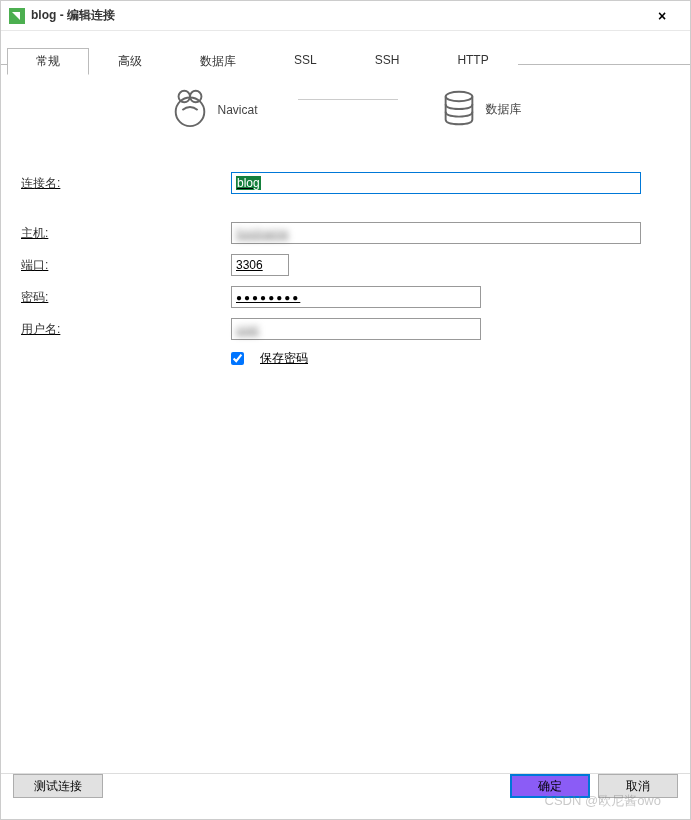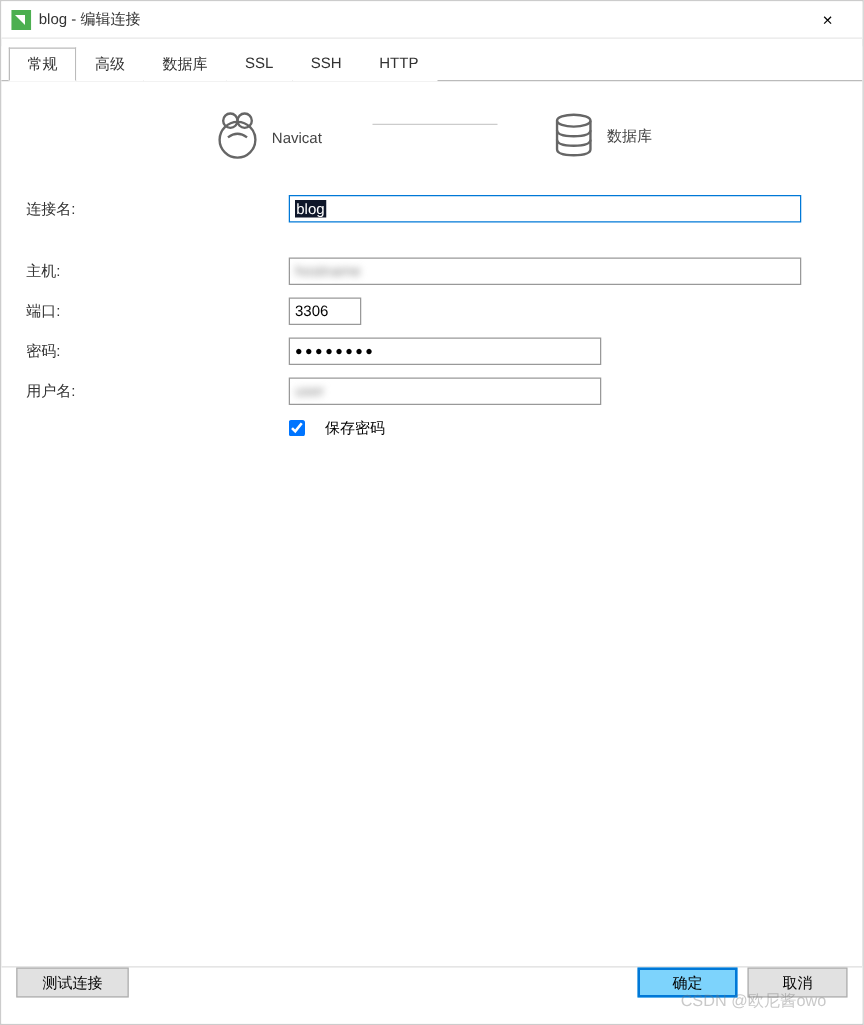--- a/index.html
+++ b/index.html
@@ -12,20 +12,21 @@
       overflow: hidden;
       border: 1px solid #ccc;
     }
     .titlebar {
       height: 30px;
       display: flex;
       align-items: center;
       padding: 0 8px;
       border-bottom: 1px solid #e8e8e8;
       background: #fff;
+      font-weight: bold;
     }
     .titlebar .app-icon {
       width: 16px; height: 16px;
       margin-right: 6px;
       display: inline-flex;
     }
     .titlebar .title-text { font-size: 12px; color: #333; }
     .titlebar .close-btn {
       margin-left: auto;
       width: 40px; height: 28px;
@@ -35,28 +36,28 @@
     }
     .tabs {
       display: flex;
       height: 28px;
       border-bottom: 1px solid #bbb;
       background: #fff;
       padding-left: 6px;
       margin-top: 6px;
     }
     .tab {
-      padding: 4px 14px;
+      padding: 4px 28px;
       font-size: 12px;
       color: #333;
       cursor: pointer;
       border: 1px solid transparent;
       border-bottom: none;
       position: relative;
-      top: 1px;
+      top: 11px;
       background: #fff;
     }
     .tab.active {
       border-color: #bbb;
       border-bottom: 1px solid #fff;
       background: #fff;
     }
     .content {
       padding: 12px 20px 0 20px;
       height: calc(100% - 30px - 34px - 46px);
@@ -68,21 +69,21 @@
       justify-content: center;
       gap: 40px;
       margin: 10px 0 8px 0;
     }
     .icon-col { display: flex; flex-direction: row; align-items: center; gap: 6px; }
     .icon-label { font-size: 12px; color: #444; }
     .connector-line {
       width: 100px; height: 1px; background: #ccc; align-self: center;
       margin-top: -20px;
     }
-    .form { margin-top: 24px; }
+    .form { margin-top: 40px; text-decoration: underline; }
     .form-row {
       display: flex;
       align-items: center;
       margin-bottom: 10px;
     }
     .form-row.gap-below { margin-bottom: 28px; }
     .form-label {
       width: 210px;
       font-size: 12px;
       color: #333;
@@ -91,21 +92,21 @@
       height: 22px;
       border: 1px solid #999;
       padding: 1px 4px;
       font-size: 12px;
       font-family: inherit;
       outline: none;
       background: #fff;
     }
     .form-input.sm { width: 58px; }
     .selected-text {
-      background: #0f172a;
+      background: #15803d;
       color: #fff;
       padding: 0 1px;
     }
     .input-fake {
       height: 22px;
       border: 1px solid #999;
       padding: 1px 4px;
       font-size: 12px;
       display: flex;
       align-items: center;
@@ -139,21 +140,21 @@
       font-family: inherit;
       background: #e1e1e1;
       border: 1px solid #adadad;
       cursor: pointer;
       display: flex;
       align-items: center;
       justify-content: center;
     }
     .btn.primary {
       border: 2px solid #0078d7;
-      background: #7dd3fc;
+      background: #8b5cf6;
       margin-left: 27px;
     }
     .footer-right { margin-left: auto; display: flex; gap: 8px; }
     .watermark {
       position: absolute;
       bottom: 10px;
       right: 30px;
       color: rgba(120,120,120,0.4);
       font-size: 13px;
       pointer-events: none;

